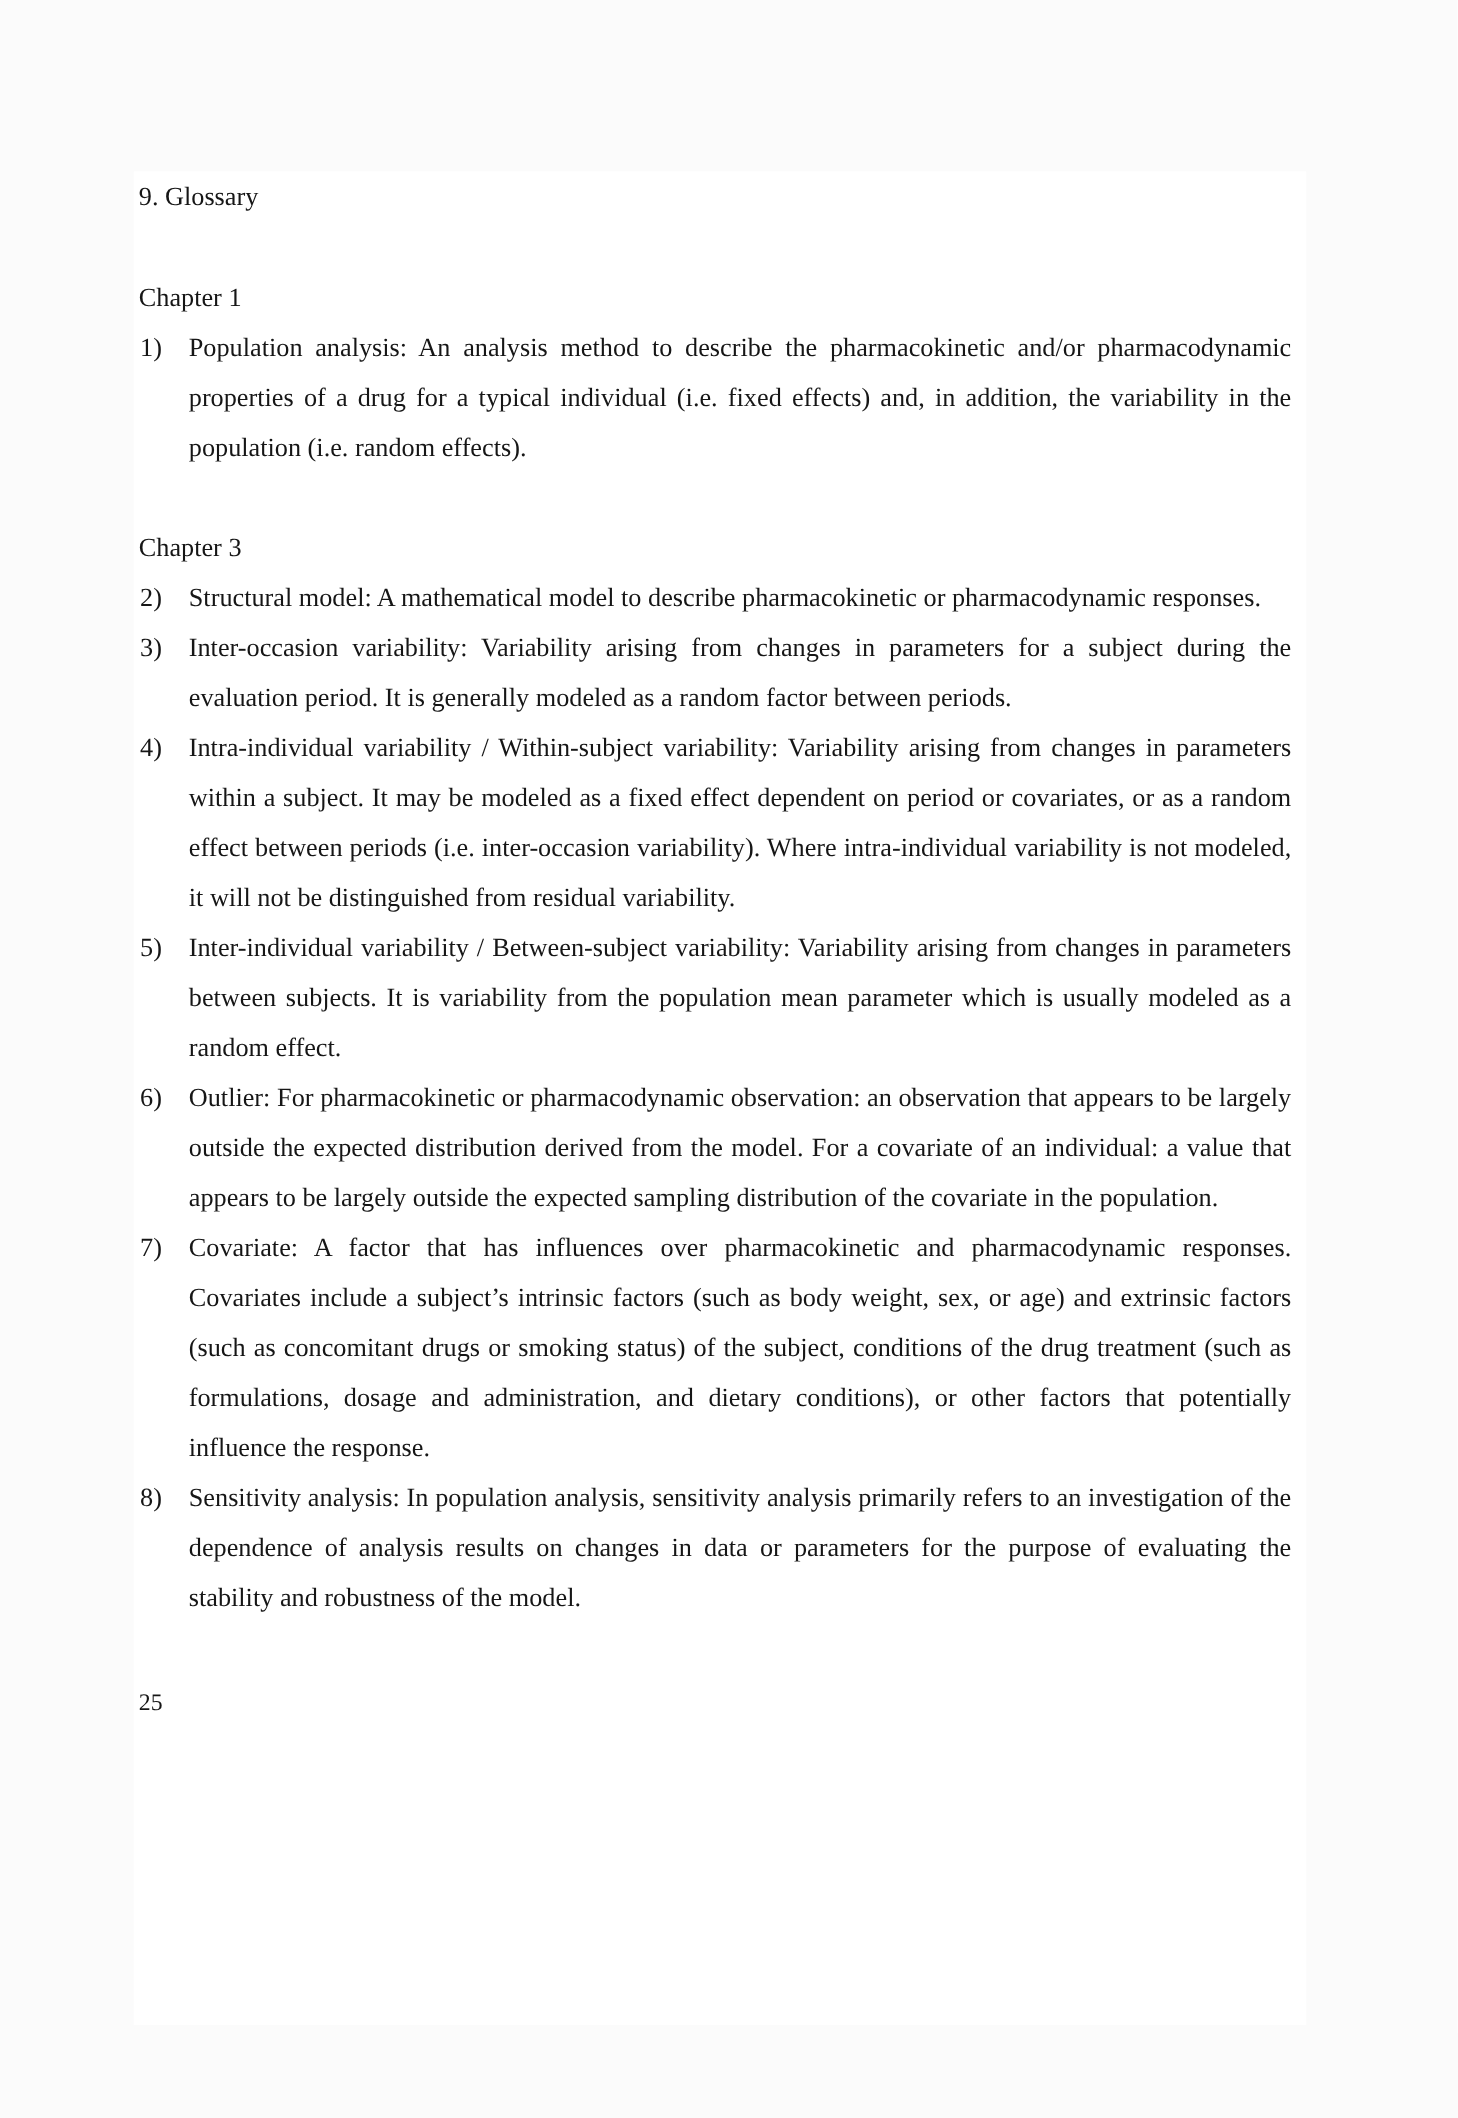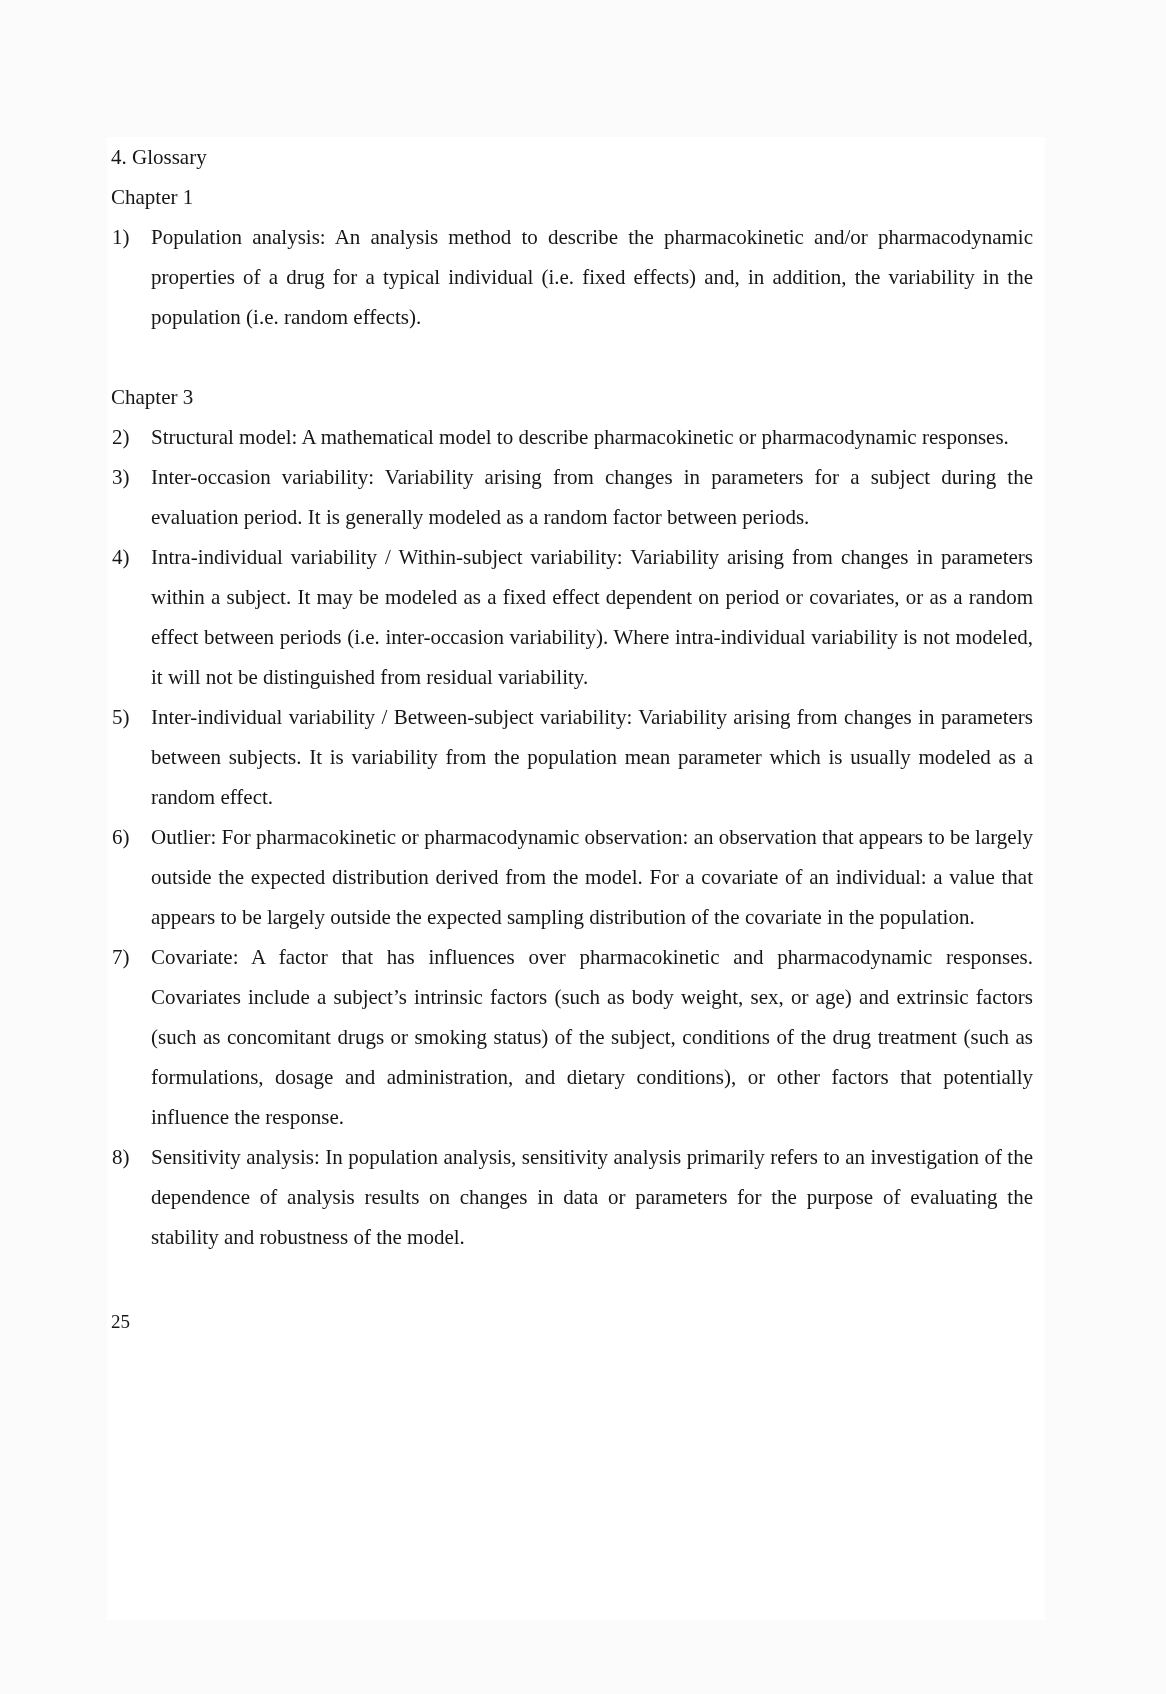--- a/index.html
+++ b/index.html
@@ -28,21 +28,21 @@
   .title {
     font-size: 21px;
     line-height: 40px;
     white-space: pre;
   }
   .chapter {
     font-size: 21px;
     line-height: 40px;
     white-space: pre;
   }
-  .chapter.gap-after-title { }
+  .chapter.gap-after-title { margin-top: 41px; }
   .chapter.gap-between     { margin-top: 40px; }
   .li {
     position: relative;
     padding-left: 40px;
     font-size: 21px;
     line-height: 40px;
   }
   .li .num {
     position: absolute;
     left: 1px;
@@ -59,21 +59,21 @@
     text-align: left;
     font-size: 19px;
     line-height: 26px;
   }
 </style>
 </head>
 <body>
 
 <div class="page">
 
-  <div class="title">4. Glossary</div>
+  <div class="title">9. Glossary</div>
 
   <div class="chapter gap-after-title">Chapter 1</div>
 
   <div class="li">
     <span class="num">1)</span>
     <div class="txt">Population analysis: An analysis method to describe the pharmacokinetic and/or pharmacodynamic properties of a drug for a typical individual (i.e. fixed effects) and, in addition, the variability in the population (i.e. random effects).</div>
   </div>
 
   <div class="chapter gap-between">Chapter 3</div>
 

